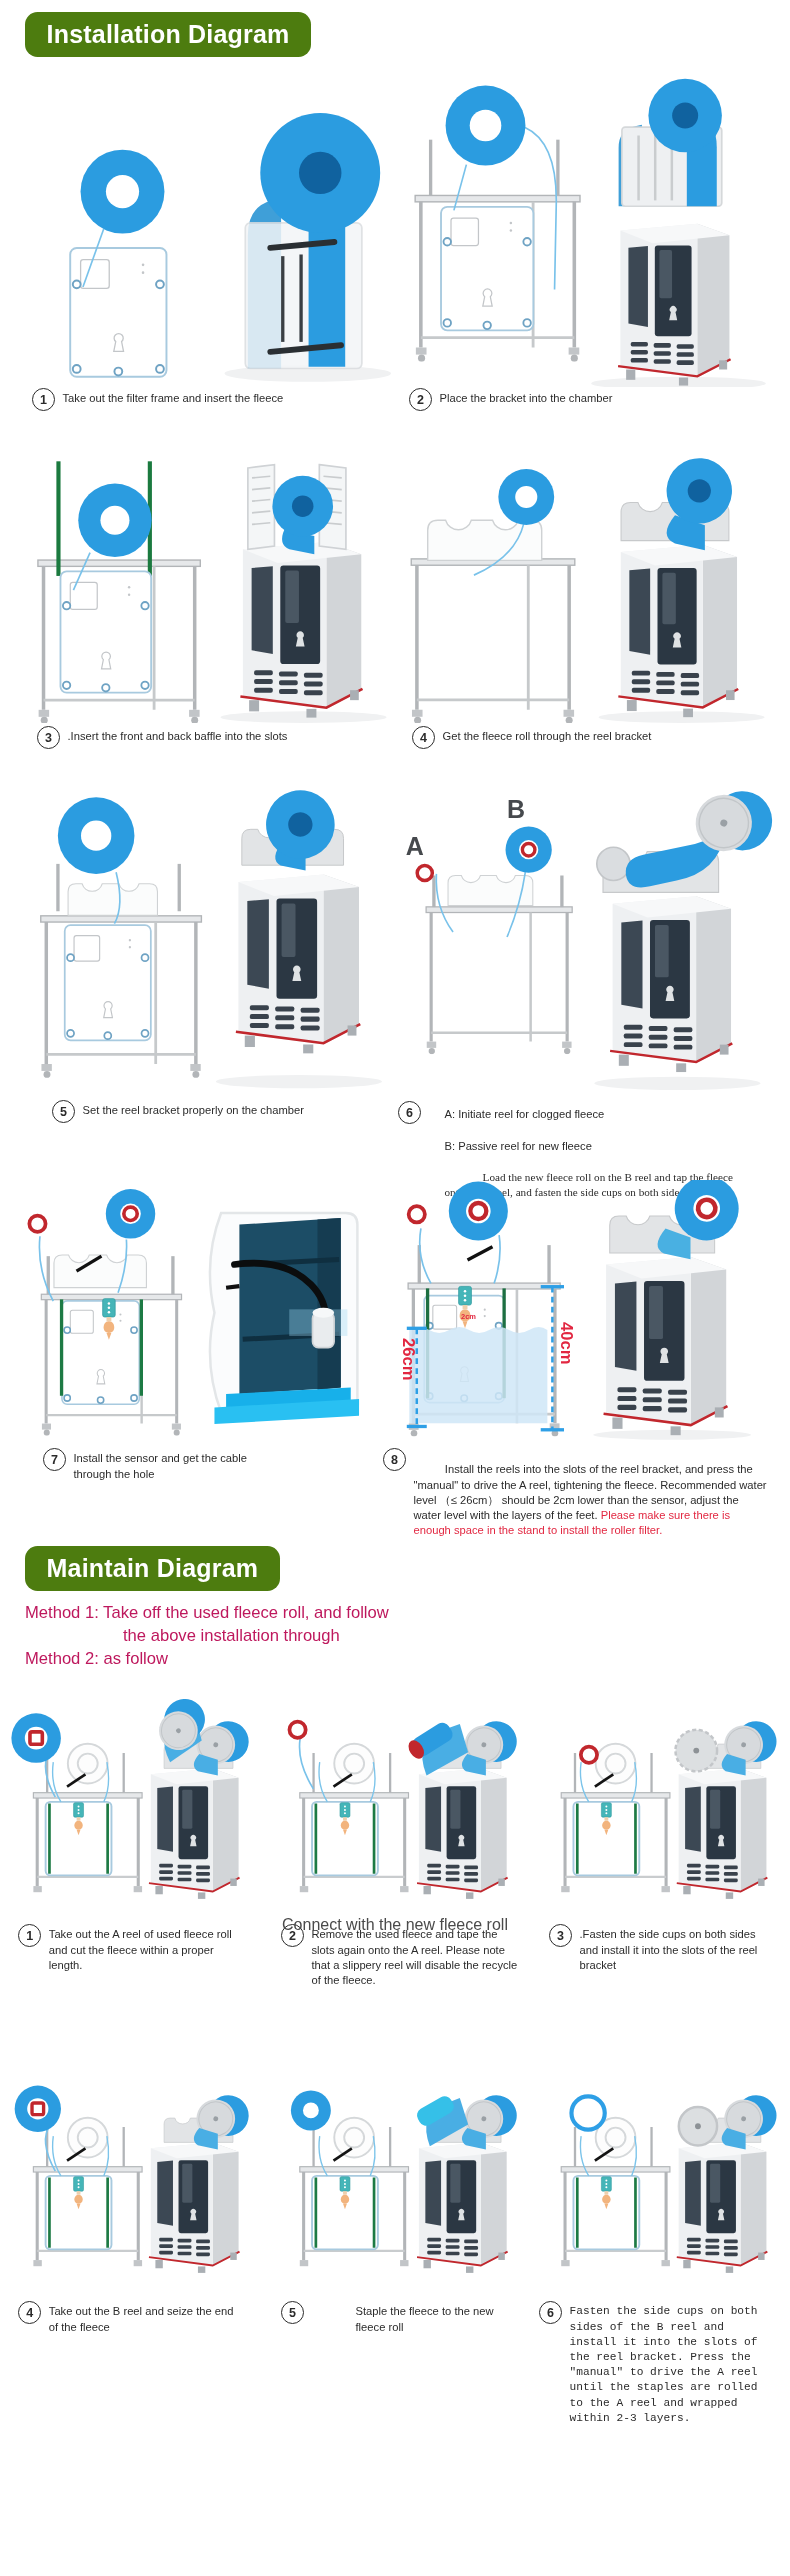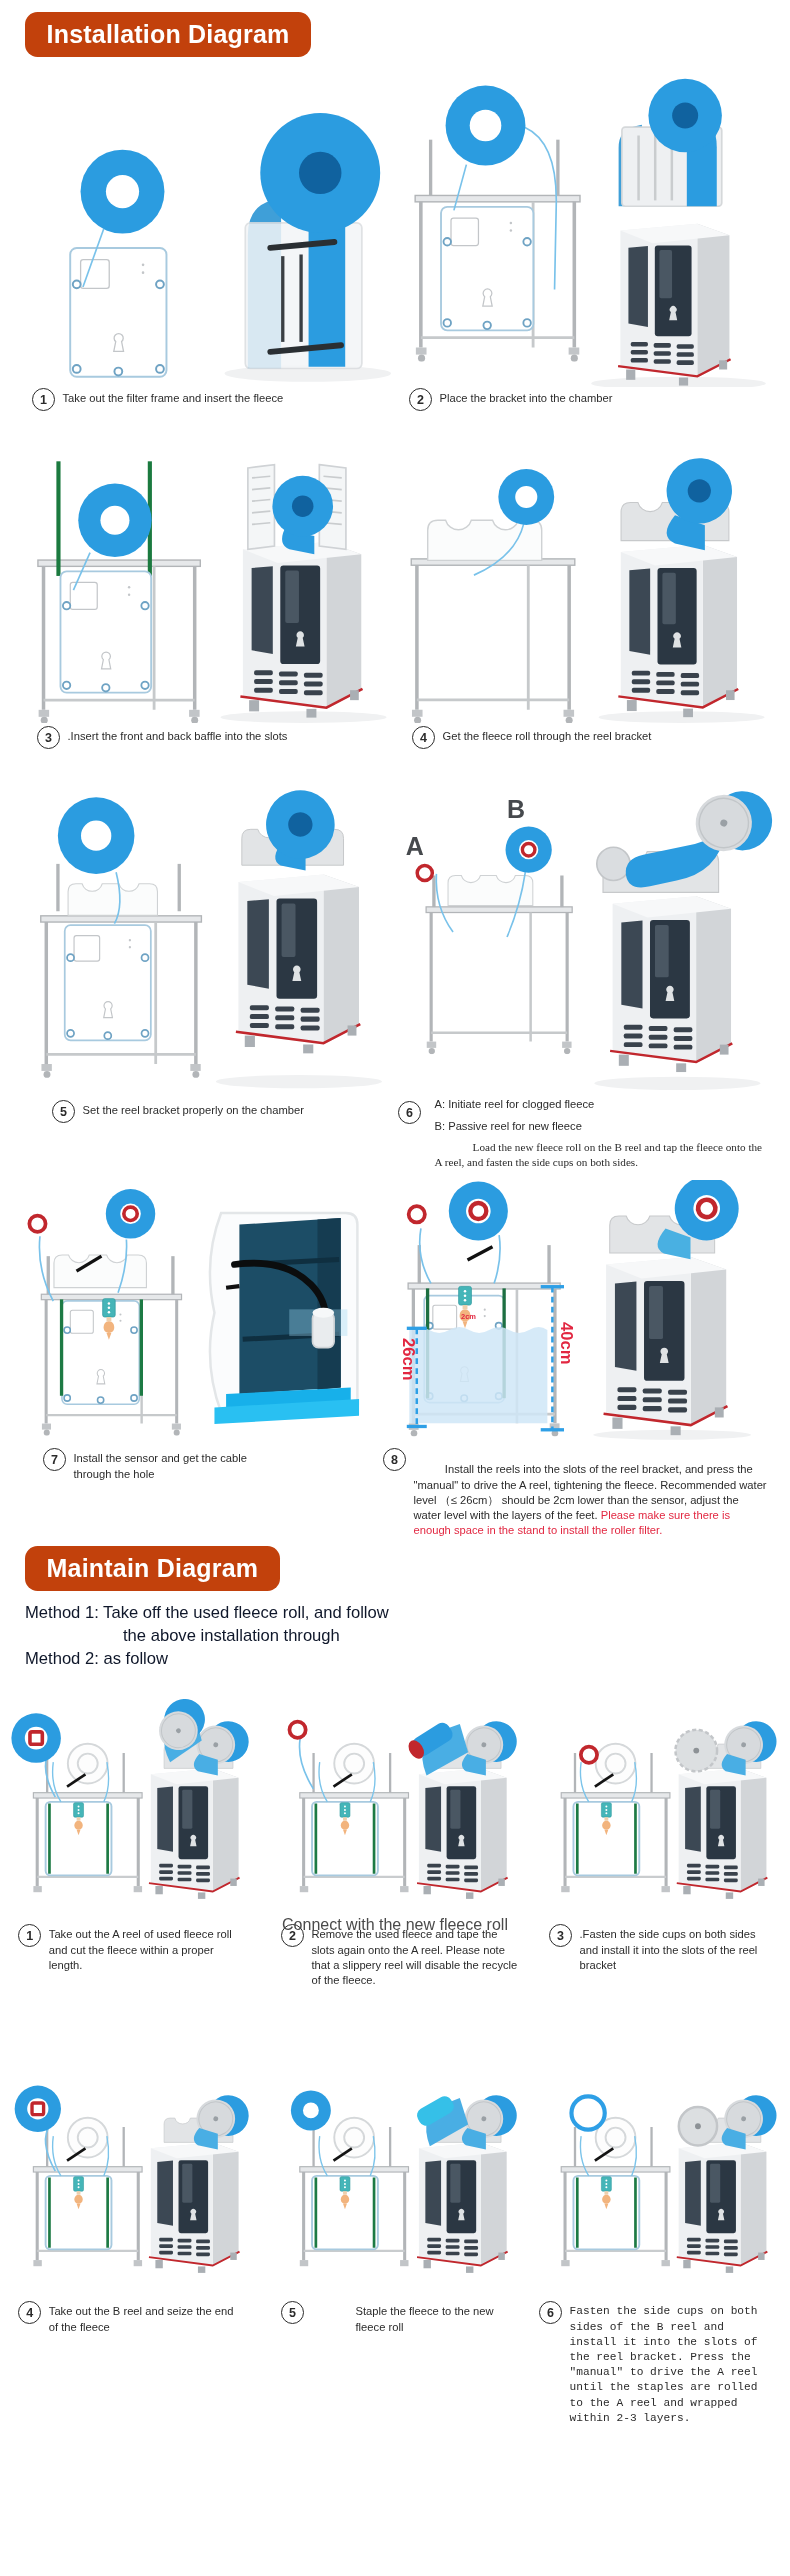--- a/index.html
+++ b/index.html
@@ -1,29 +1,29 @@
 <!DOCTYPE html>
 <html style="font-size:13.3px"><head>
 <meta charset="utf-8">
 <style>
   html,body{margin:0;padding:0;background:#fff;}
   body{font-family:"Liberation Sans",sans-serif;color:#2b2b2b;}
   .page{position:relative;width:790px;height:2576px;background:#ffffff;margin:0 auto;overflow:hidden;}
   .abs{position:absolute;}
-  .badge{display:inline-block;background:#c2410c;color:#ffffff;font-weight:700;font-size:25px;line-height:1;padding:10px 21.6px;border-radius:12.5px;letter-spacing:0.2px;text-align:center;}
+  .badge{display:inline-block;background:#4d7c0f;color:#ffffff;font-weight:700;font-size:25px;line-height:1;padding:10px 21.6px;border-radius:12.5px;letter-spacing:0.2px;text-align:center;}
   .cell{position:absolute;}
   .cell svg{display:block;width:100%;height:100%;}
   .cap{position:absolute;display:flex;gap:7.5px;align-items:flex-start;}
   .cnum{width:21px;height:21px;border:1.7px solid #2b2b2b;border-radius:50%;display:flex;align-items:center;justify-content:center;font-size:12.5px;font-weight:700;flex:none;background:#fff;}
   .ctext{font-size:11.2px;line-height:1.36;color:#2b2b2b;padding-top:3.3px;}
-  .ctext p{margin:6px;}
+  .ctext p{margin:16px;}
   .indent6{text-indent:3.4em;font-family:Liberation Serif, serif;}
   .indent8{text-indent:2.8em;}
   .red{color:#e22741;}
-  .methods{font-size:16.6px;color:#0f172a;line-height:1.4;}
+  .methods{font-size:16.6px;color:#be185d;line-height:1.4;}
   .methods .cont{padding-left:98px;}
   .connect{width:790px;text-align:center;font-size:16px;color:#4a4a4a;}
   .ann{position:absolute;font-weight:700;color:#46494d;font-size:25px;line-height:1;}
   .ann-red{position:absolute;color:#e22741;font-weight:700;font-size:16.6px;line-height:1;transform:rotate(90deg);transform-origin:center;}
   .ann-red-sm{position:absolute;color:#e22741;font-weight:700;font-size:7.5px;line-height:1;}
 </style>
 </head>
 <body>
 
 <svg width="0" height="0" style="position:absolute" aria-hidden="true">

